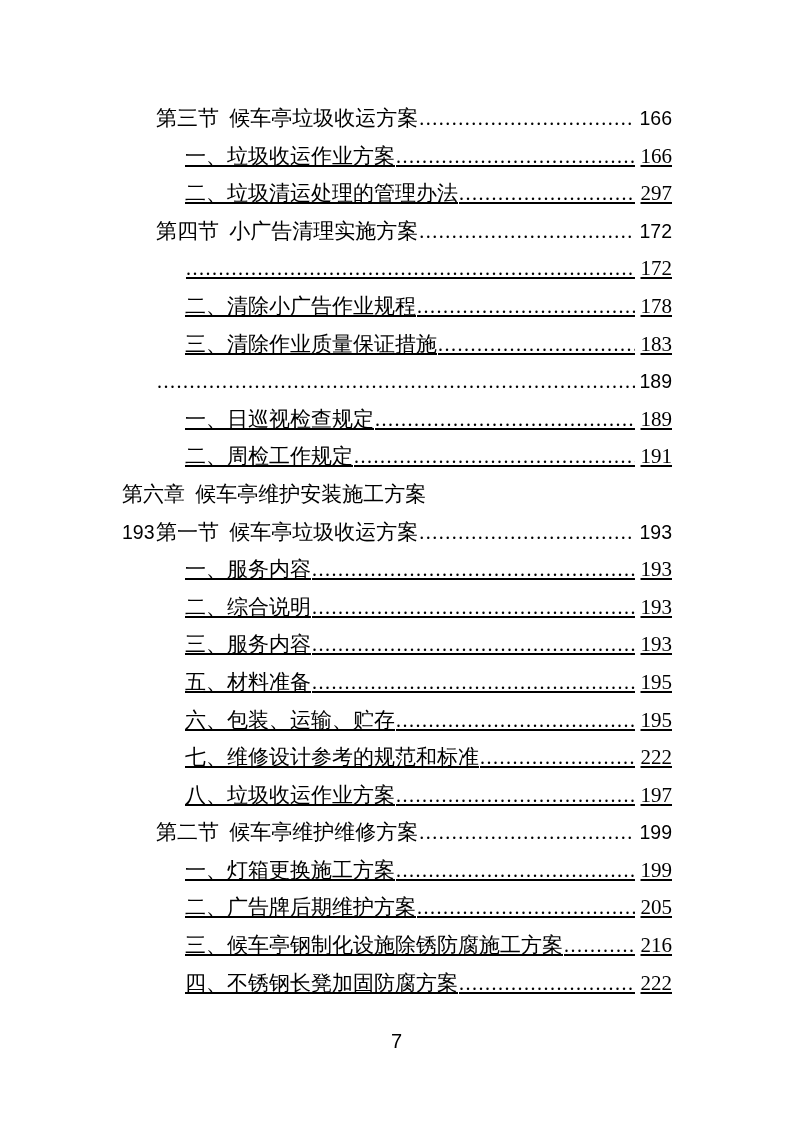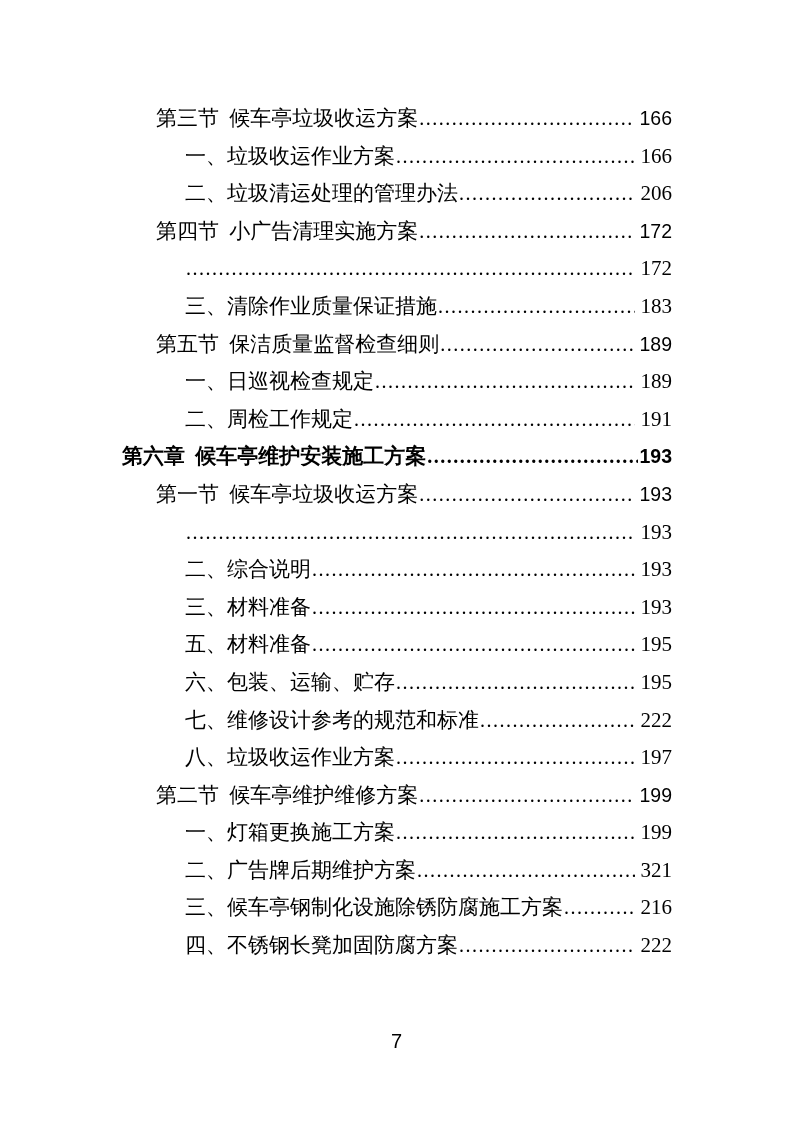--- a/index.html
+++ b/index.html
@@ -28,28 +28,30 @@
   }
   .row {
     display: flex;
     align-items: flex-start;
     height: 37.6px;
     line-height: 37.6px;
     font-size: 21px;
     white-space: nowrap;
   }
   .row.chapter {
-    font-weight: bold;
+    font-weight: normal;
     padding-left: 0;
+    flex-direction: column;
   }
   .row.section {
     padding-left: 34px;
   }
   .row.item {
     padding-left: 63px;
+    text-decoration: underline;
   }
   .title {
     white-space: nowrap;
     word-spacing: 5px;
     flex: 0 0 auto;
   }
   .dots {
     flex: 1 1 auto;
     overflow: hidden;
     white-space: nowrap;
@@ -101,38 +103,42 @@
         <span class="pagenum">166</span>
       </div>
       <div class="row item">
         <span class="title">一、垃圾收运作业方案</span>
         <span class="dots"></span>
         <span class="pagenum">166</span>
       </div>
       <div class="row item">
         <span class="title">二、垃圾清运处理的管理办法</span>
         <span class="dots"></span>
-        <span class="pagenum">206</span>
+        <span class="pagenum">297</span>
       </div>
       <div class="row section">
         <span class="title">第四节 小广告清理实施方案</span>
         <span class="dots"></span>
         <span class="pagenum">172</span>
       </div>
       <div class="row item">
         <span class="dots"></span>
         <span class="pagenum">172</span>
       </div>
       <div class="row item">
+        <span class="title">二、清除小广告作业规程</span>
+        <span class="dots"></span>
+        <span class="pagenum">178</span>
+      </div>
+      <div class="row item">
         <span class="title">三、清除作业质量保证措施</span>
         <span class="dots"></span>
         <span class="pagenum">183</span>
       </div>
       <div class="row section">
-        <span class="title">第五节 保洁质量监督检查细则</span>
         <span class="dots"></span>
         <span class="pagenum">189</span>
       </div>
       <div class="row item">
         <span class="title">一、日巡视检查规定</span>
         <span class="dots"></span>
         <span class="pagenum">189</span>
       </div>
       <div class="row item">
         <span class="title">二、周检工作规定</span>
@@ -143,30 +149,31 @@
         <span class="title">第六章 候车亭维护安装施工方案</span>
         <span class="dots"></span>
         <span class="pagenum">193</span>
       </div>
       <div class="row section">
         <span class="title">第一节 候车亭垃圾收运方案</span>
         <span class="dots"></span>
         <span class="pagenum">193</span>
       </div>
       <div class="row item">
+        <span class="title">一、服务内容</span>
         <span class="dots"></span>
         <span class="pagenum">193</span>
       </div>
       <div class="row item">
         <span class="title">二、综合说明</span>
         <span class="dots"></span>
         <span class="pagenum">193</span>
       </div>
       <div class="row item">
-        <span class="title">三、材料准备</span>
+        <span class="title">三、服务内容</span>
         <span class="dots"></span>
         <span class="pagenum">193</span>
       </div>
       <div class="row item">
         <span class="title">五、材料准备</span>
         <span class="dots"></span>
         <span class="pagenum">195</span>
       </div>
       <div class="row item">
         <span class="title">六、包装、运输、贮存</span>
@@ -189,21 +196,21 @@
         <span class="pagenum">199</span>
       </div>
       <div class="row item">
         <span class="title">一、灯箱更换施工方案</span>
         <span class="dots"></span>
         <span class="pagenum">199</span>
       </div>
       <div class="row item">
         <span class="title">二、广告牌后期维护方案</span>
         <span class="dots"></span>
-        <span class="pagenum">321</span>
+        <span class="pagenum">205</span>
       </div>
       <div class="row item">
         <span class="title">三、候车亭钢制化设施除锈防腐施工方案</span>
         <span class="dots"></span>
         <span class="pagenum">216</span>
       </div>
       <div class="row item">
         <span class="title">四、不锈钢长凳加固防腐方案</span>
         <span class="dots"></span>
         <span class="pagenum">222</span>

